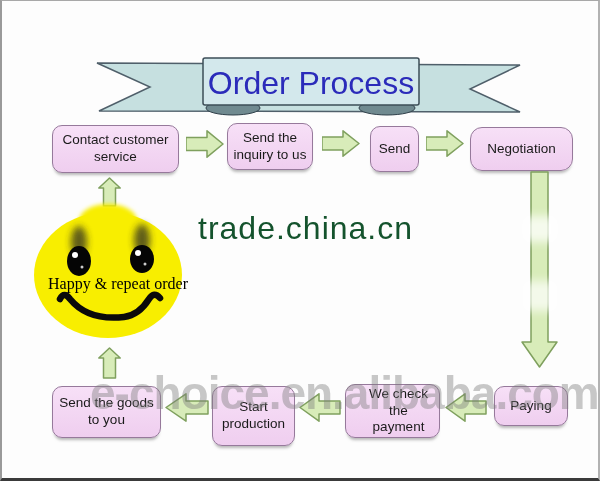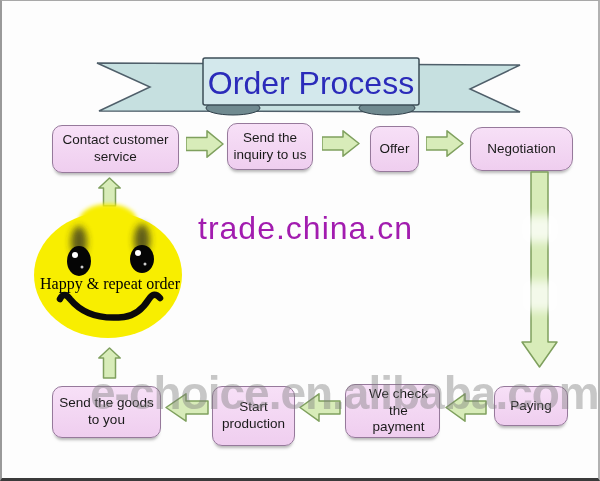--- a/index.html
+++ b/index.html
@@ -31,27 +31,27 @@
   #box-negotiation{left:468px;top:126px;width:103px;height:44px;border-radius:12px;}
   #box-paying{left:492px;top:385px;width:74px;height:40px;}
   #box-check{left:343px;top:383px;width:95px;height:54px;padding-left:16px;}
   #box-start{left:210px;top:385px;width:83px;height:60px;}
   #box-goods{left:50px;top:385px;width:109px;height:52px;}
   
   .arrow{position:absolute;}
   .arrow polygon,.arrow path{fill:#d8ecb9;stroke:#7fa05e;stroke-width:1.5;stroke-linejoin:round;}
   
   .wm{position:absolute;pointer-events:none;white-space:nowrap;}
-  #wm-center{left:196px;top:209px;font-size:32px;color:#a21caf;letter-spacing:1px;}
+  #wm-center{left:196px;top:209px;font-size:32px;color:#14532d;letter-spacing:1px;}
   #wm-bottom{left:88px;top:365px;font-size:46px;font-weight:bold;
              color:rgba(125,125,125,.42);letter-spacing:-1px;z-index:50;}
   
   #smiley{position:absolute;left:30px;top:198px;width:156px;height:142px;}
   #smiley-label{
-    position:absolute;left:30px;top:274px;width:156px;text-align:center;
+    position:absolute;left:30px;top:274px;width:156px;text-align:right;
     font-family:"Liberation Serif",serif;font-size:16px;color:#000;z-index:6;
   }
 </style>
 </head>
 <body>
 
 <div id="canvas">
 
   <svg class="banner-svg" width="600" height="125" viewBox="0 0 600 125">
     <polygon points="95,62 518,64 468,88 518,111 97,110 148,86" fill="#c6e0e0" stroke="#4f5f6a" stroke-width="1.5"></polygon>
@@ -63,21 +63,21 @@
 
   <div class="wm" id="wm-center">trade.china.cn</div>
 
   <div class="step" id="box-contact">
     <span>Contact customer service</span>
   </div>
   <div class="step" id="box-inquiry">
     <span>Send the inquiry to us</span>
   </div>
   <div class="step" id="box-offer">
-    <span>Offer</span>
+    <span>Send</span>
   </div>
   <div class="step" id="box-negotiation">
     <span>Negotiation</span>
   </div>
 
   <div class="step" id="box-paying">
     <span>Paying</span>
   </div>
   <div class="step" id="box-check">
     <span>We check the payment</span>

